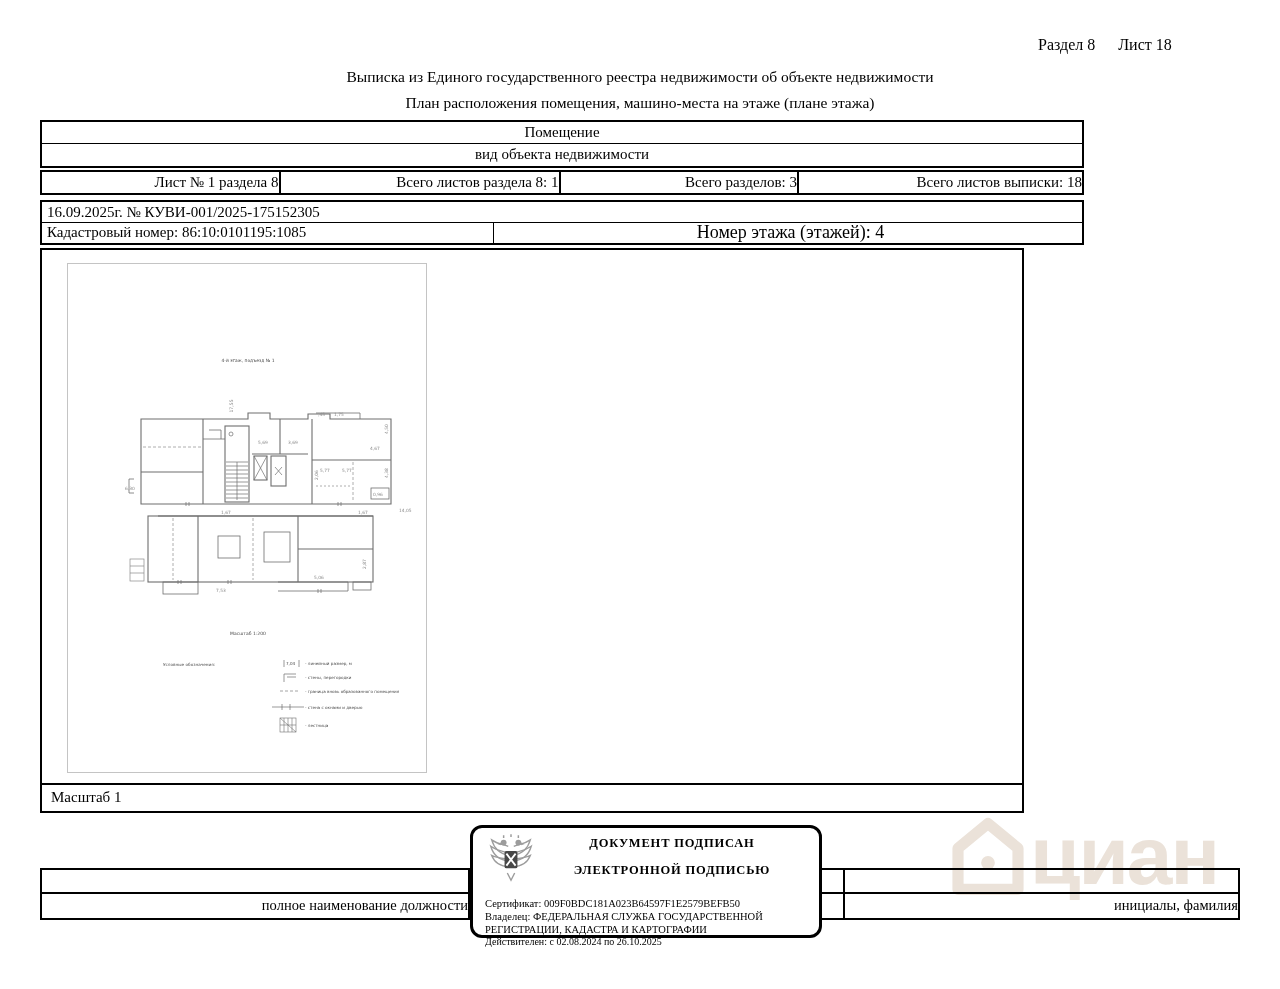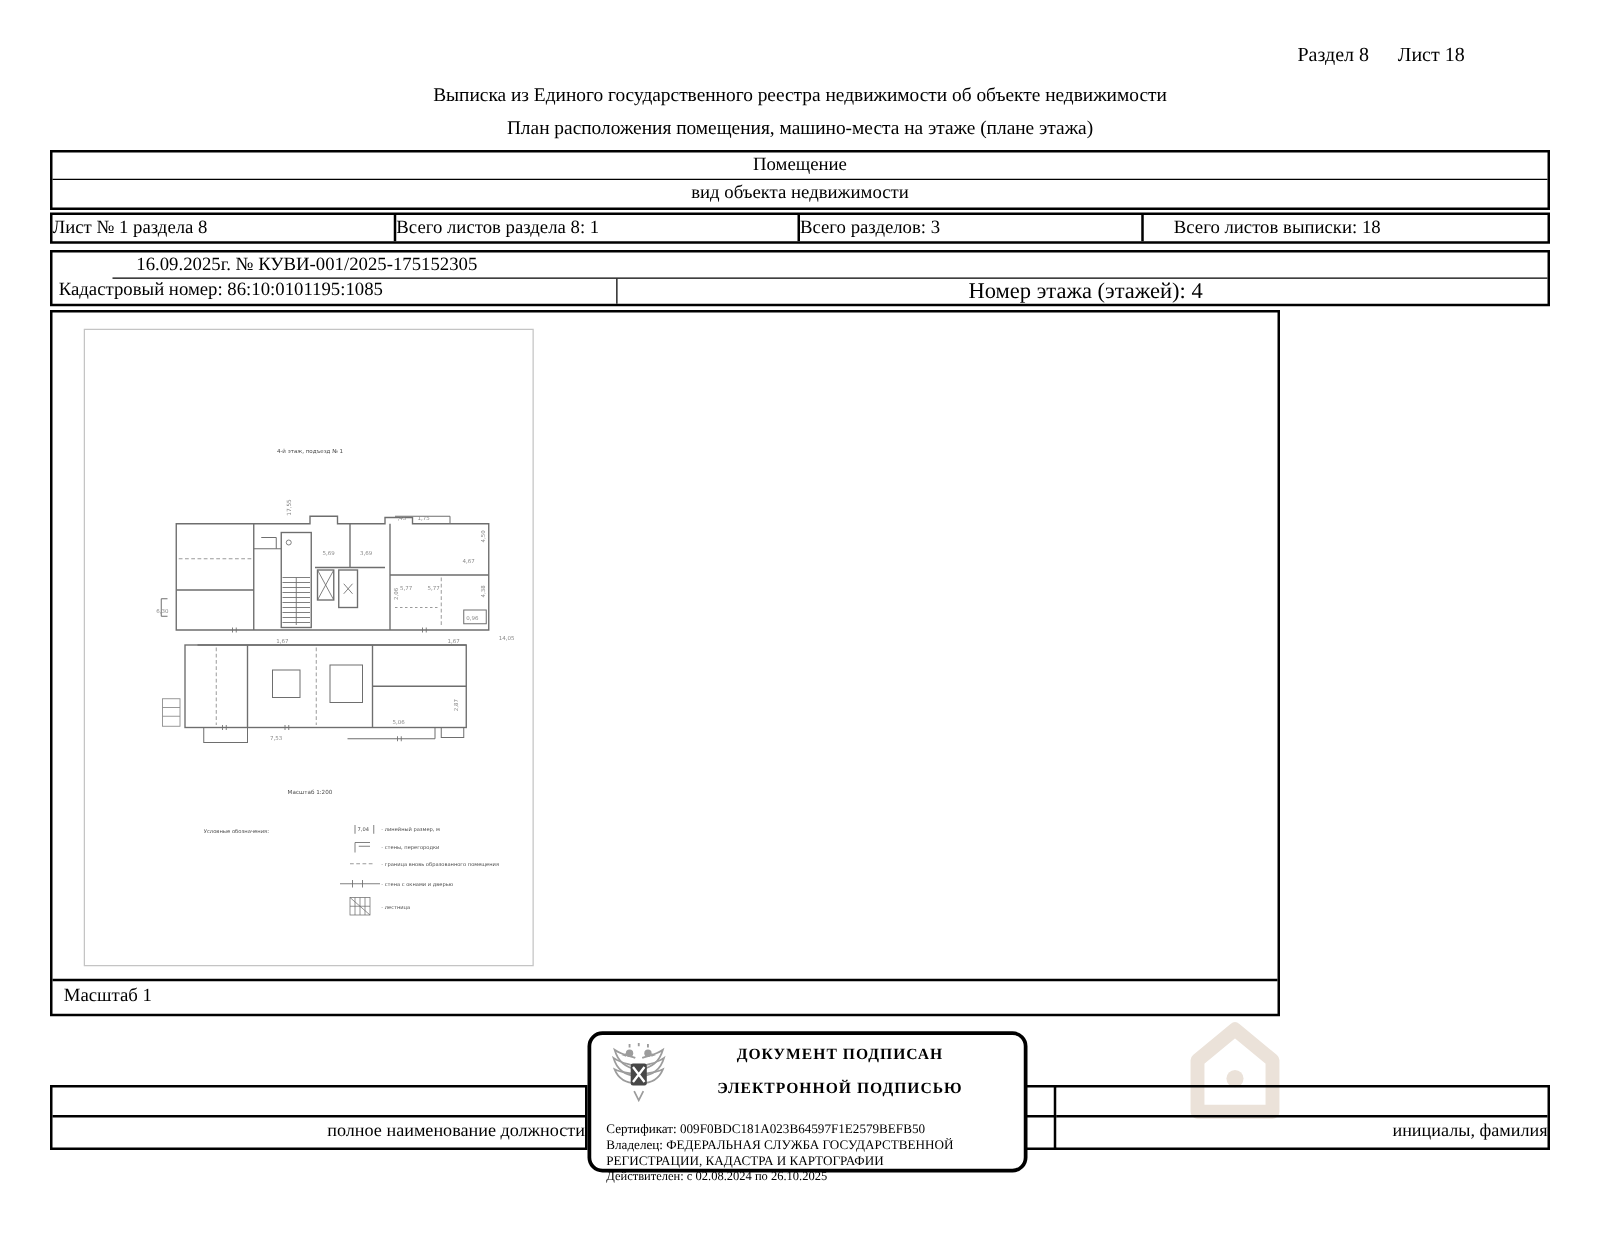--- a/index.html
+++ b/index.html
@@ -11,30 +11,30 @@
 
   
   .corner { position:absolute; top:36px; left:1038px; width:210px; display:flex; gap:23px;
             font-size:16px; z-index:1;}
   
   .title { position:absolute; left:0; width:1280px; text-align:center; font-size:15.5px; }
   .t1 { top:68px; }
   .t2 { top:94px; }
 
   
-  .tbl { position:absolute; left:40px; width:1200px; border:2px solid #000; background:transparent; z-index:1; }
+  .tbl { position:absolute; left:40px; width:1044px; border:2px solid #000; background:transparent; z-index:1; }
   .vtype { top:120px; }
   .vtype .r { height:22px; line-height:21px; text-align:center; font-size:15px; }
   .vtype .r1 { border-bottom:1.5px solid #000; }
   .cells4 { top:170px; display:flex; height:25px; }
-  .cells4 .c { height:100%; line-height:21px; text-align:left; font-size:15px; border-right:2px solid #000; }
+  .cells4 .c { height:100%; line-height:21px; text-align:right; font-size:15px; border-right:2px solid #000; }
   .cells4 .c:last-child { border-right:none; }
   .c1 { width:276px; } .c2 { width:324px; } .c3 { width:276px; } .c4 { width:324px;padding-left:24px; }
   .daterows { top:200px; }
-  .daterows .dr { height:21px; line-height:20px; font-size:15px; padding-left:19px;margin-left:48px; }
+  .daterows .dr { height:21px; line-height:20px; font-size:15px; padding-left:5px; }
   .daterows .dr1 { border-bottom:1.5px solid #000; }
   .daterows .dr2 { display:flex; height:20px;font-family:Liberation Serif, serif; }
   .daterows .dr2 .dc1 { width:452px; border-right:1.5px solid #000; padding-left:5px; line-height:19px; font-size:15px;}
   .daterows .dr2 .dc2 { flex:1; padding-left:5px; line-height:19px; font-size:18px;text-align:center;}
 
   
   .planbox { position:absolute; left:40px; top:248px; width:984px; height:565px; border:2px solid #000; z-index:1; }
   .drawing { position:absolute; left:25px; top:13px; width:360px; height:510px; border:1px solid #c4c4c4; background:#fff; }
   .scalerow { position:absolute; left:0; bottom:0; width:100%; height:28px; border-top:2px solid #000;
               font-size:15px; line-height:25px; padding-left:9px; }
@@ -209,20 +209,21 @@
     </svg>
   </div>
   <div class="scalerow">Масштаб 1</div>
 </div>
 
 <div class="watermark">
   <svg width="72" height="82" viewBox="0 0 84 92">
     <path d="M42,8 L77,37 V85 H7 V37 Z" fill="none" stroke="#ebe2d9" stroke-width="13" stroke-linejoin="round"></path>
     <circle cx="42" cy="54" r="8" fill="#ebe2d9"></circle>
   </svg>
+  <span class="wtext">циан</span>
 </div>
 
 <div class="btable ltable">
   <div class="br br1"></div>
   <div class="br br2">полное наименование должности</div>
 </div>
 
 <div class="btable rtable">
   <div class="br br1"></div>
   <div class="br br2">инициалы, фамилия</div>

